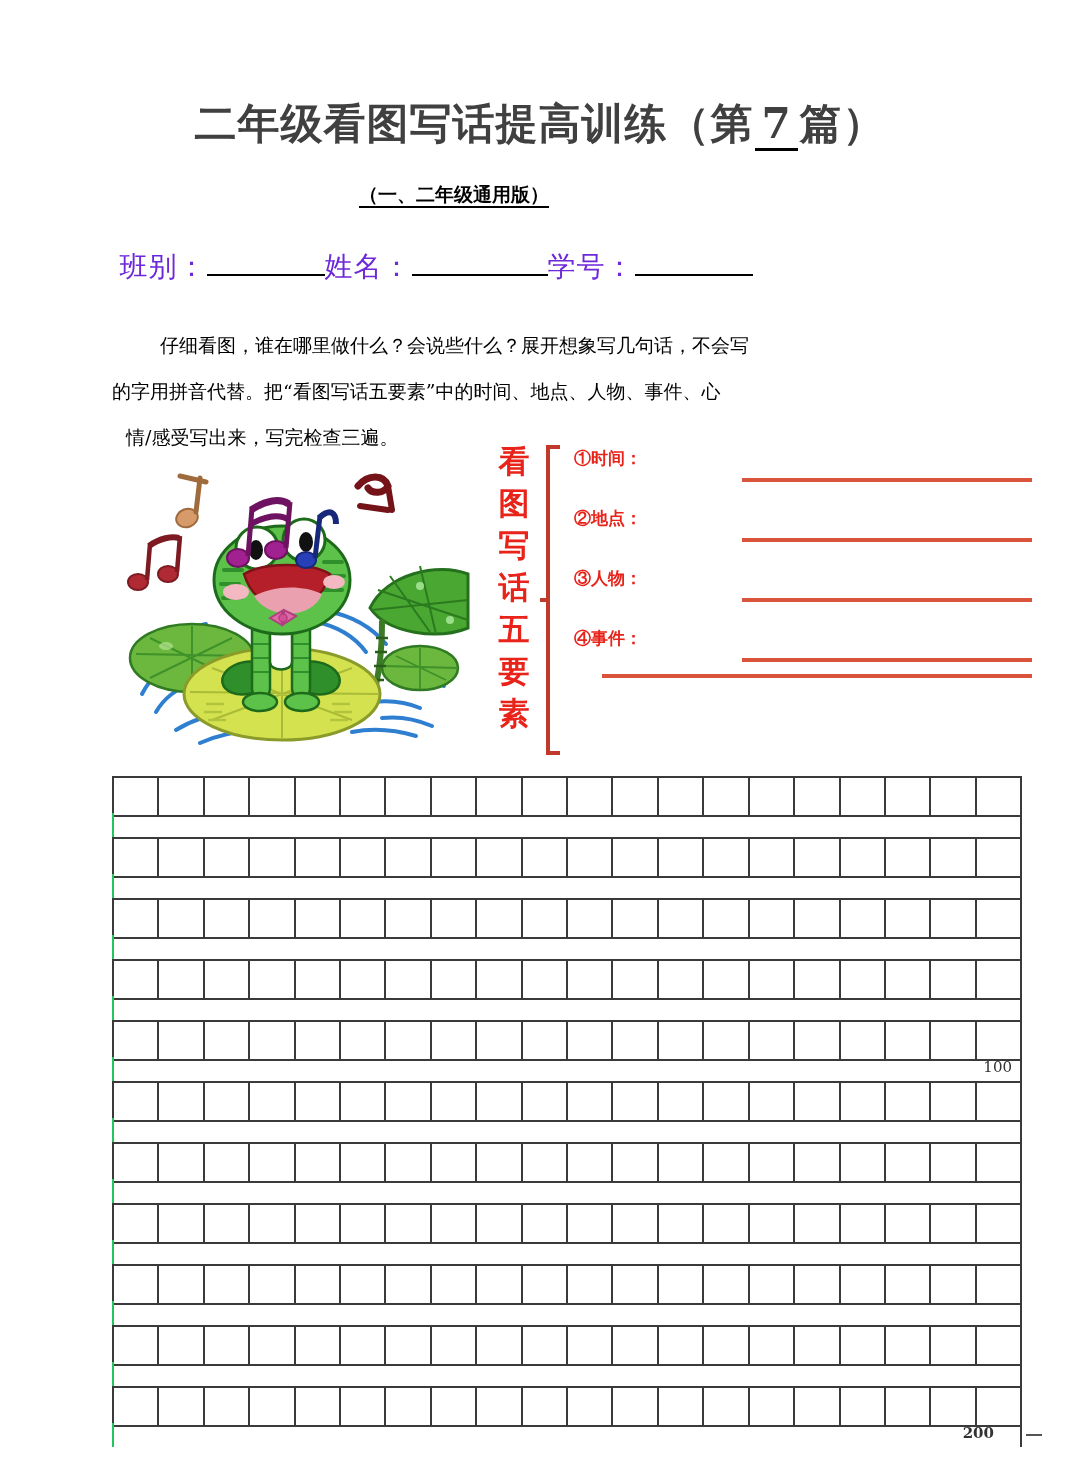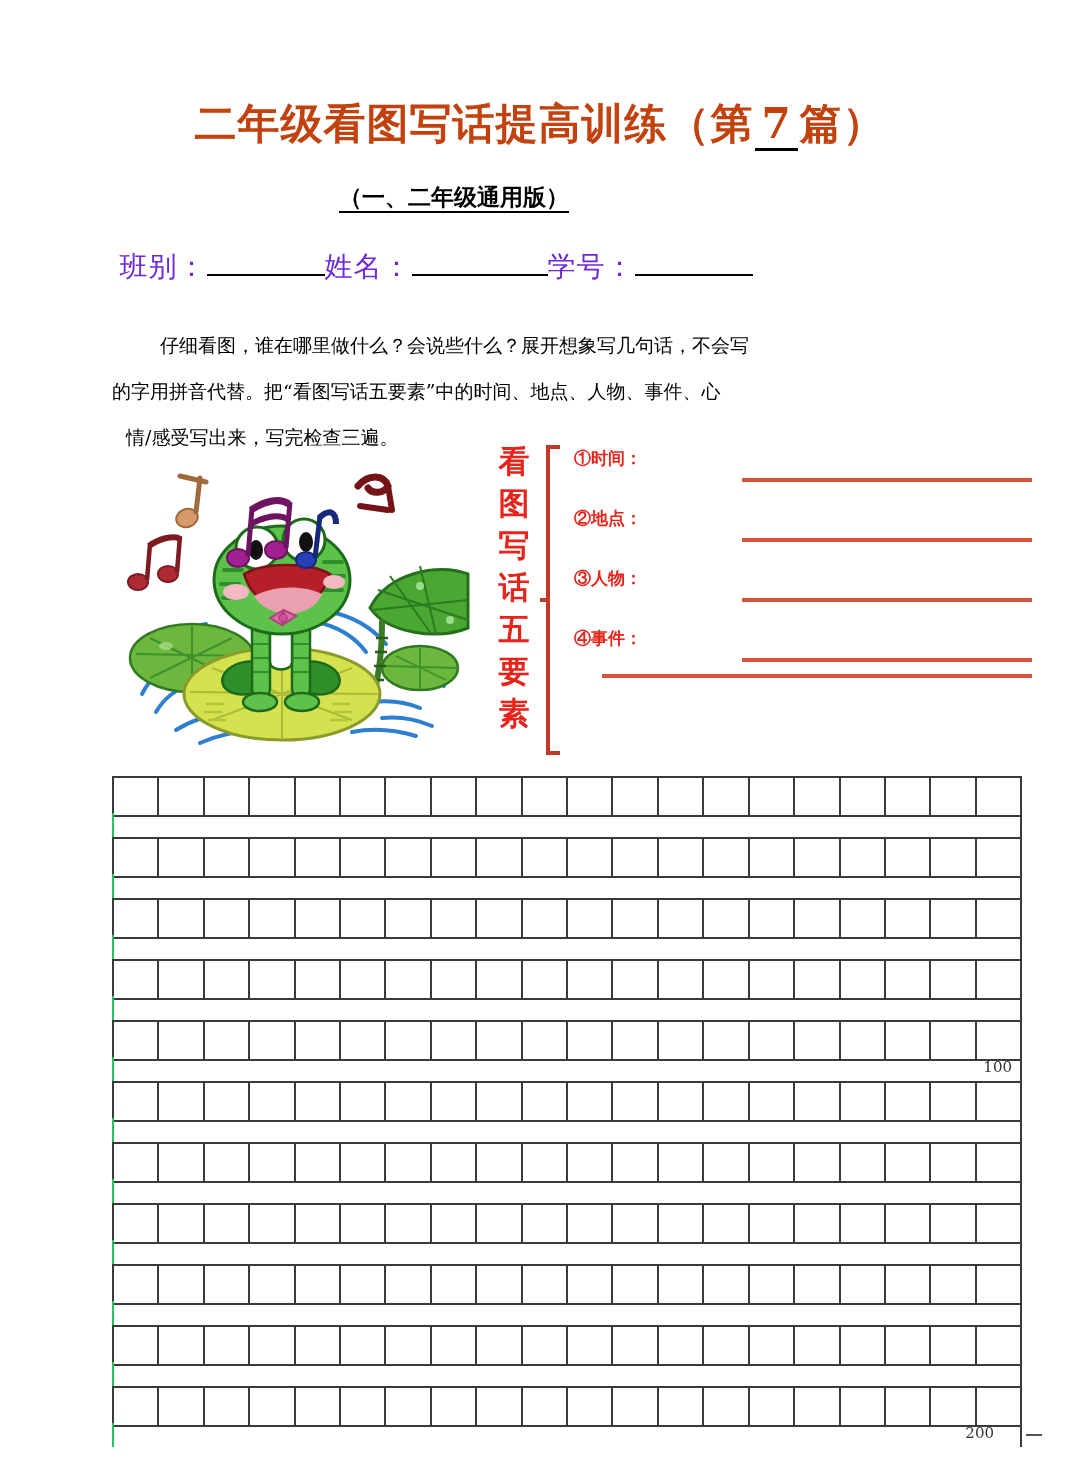--- a/index.html
+++ b/index.html
@@ -13,34 +13,34 @@
   .page{position:relative;width:1080px;height:1459px;}
 
   
   .title{
     position:absolute;left:0;top:96px;width:1080px;
     text-align:center;
     font-family:"DejaVu Serif","Liberation Serif",serif;
     font-weight:bold;
     font-size:42px;
     letter-spacing:1px;
-    color:#c2410c;
+    color:#404040;
     white-space:nowrap;
   }
   .title .blank7{
     display:inline-block;
     border-bottom:3px solid #000;
     padding:0 6px;
     margin:0 2px;
     font-family:"DejaVu Serif","Liberation Serif",serif;
   }
   .subtitle{
     position:absolute;left:0;top:182px;width:908px;
     text-align:center;
-    font-size:23px;
+    font-size:19px;
     font-weight:bold;
     color:#000;
     font-family:"DejaVu Sans","Liberation Sans",sans-serif;
   }
   .subtitle span{border-bottom:2px solid #000;padding-bottom:1px;}
 
   
   .infoline{
     position:absolute;left:0;top:248px;width:872px;
     text-align:center;
@@ -157,21 +157,21 @@
     border-right:2px solid #3a3a3a;
     box-sizing:border-box;
   }
   .gapmark{
     position:absolute;
     right:8px;top:1px;
     font-size:15px;
     color:#333;
     font-family:"DejaVu Serif","Liberation Serif",serif;
   }
-  .gapmark.nb{right:26px;}
+  .gapmark.nb{right:26px;font-weight:bold;}
   .tick{
     position:absolute;
     right:-22px;top:11px;
     width:16px;height:2px;background:#555;
   }
 </style>
 </head>
 <body>
 
 <div class="page">

